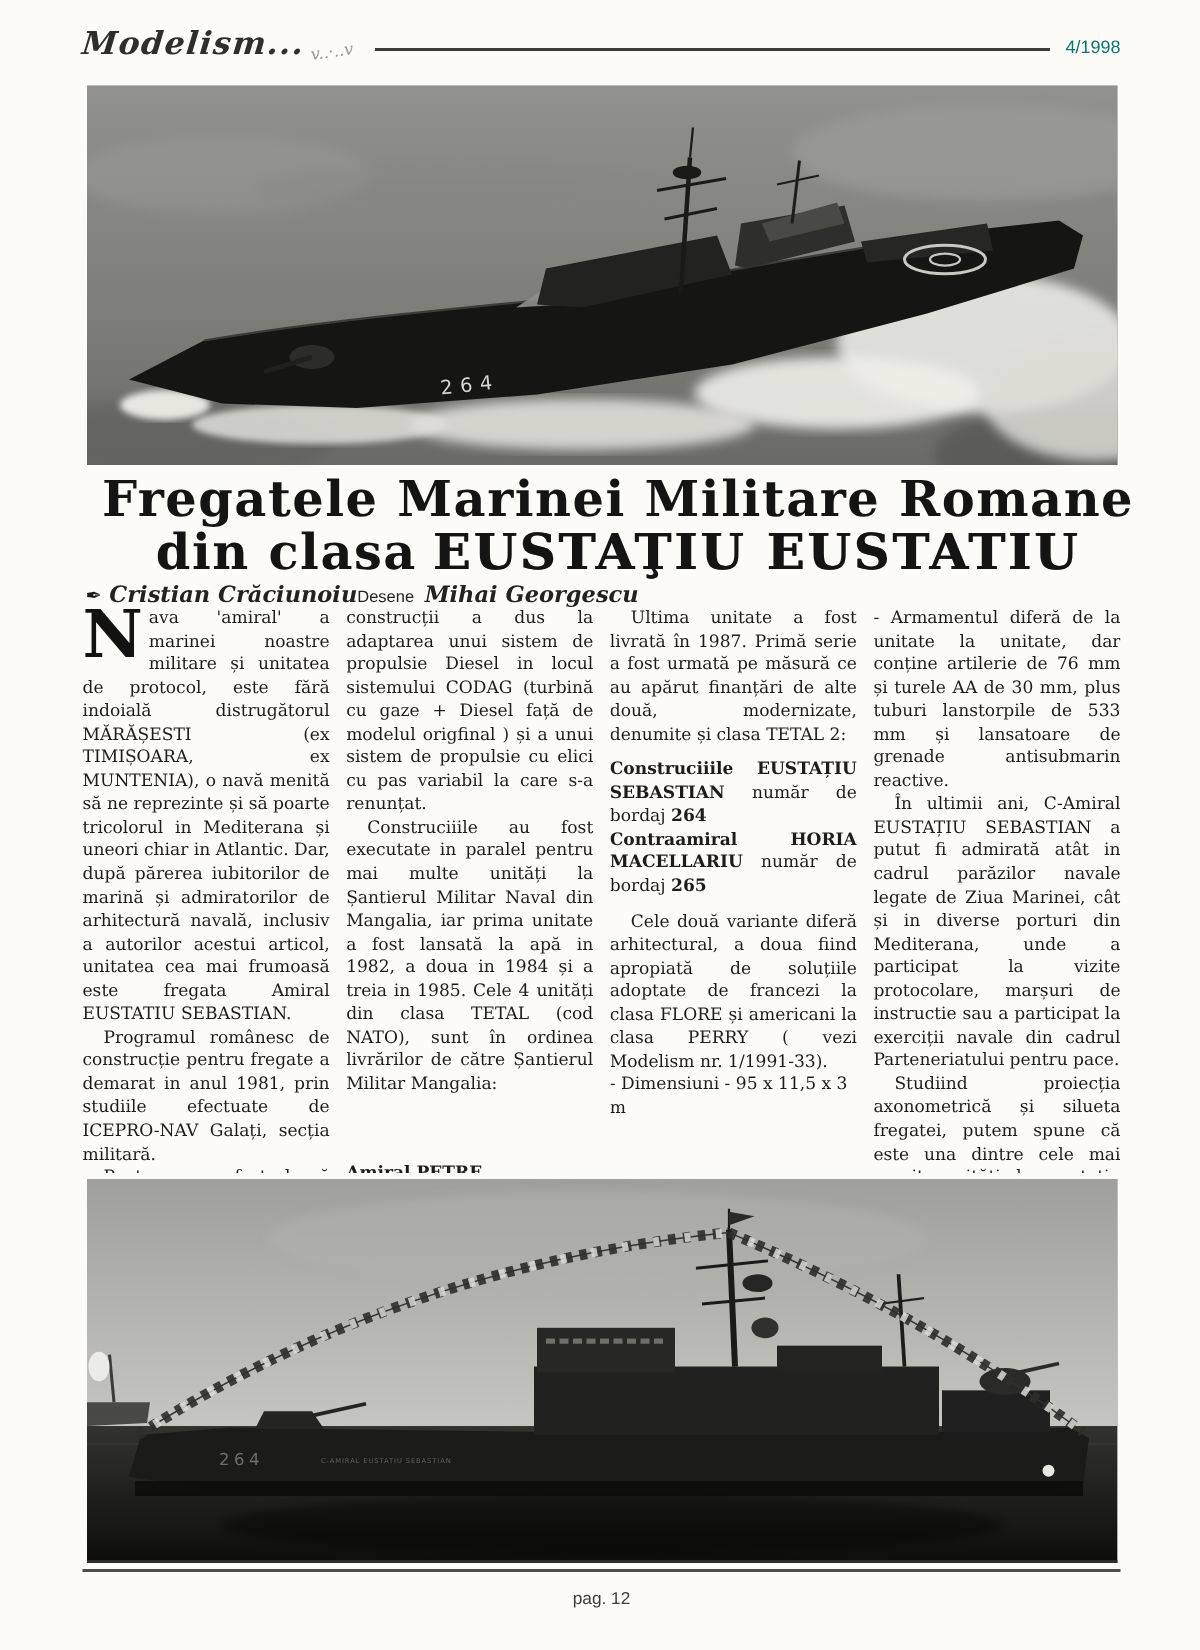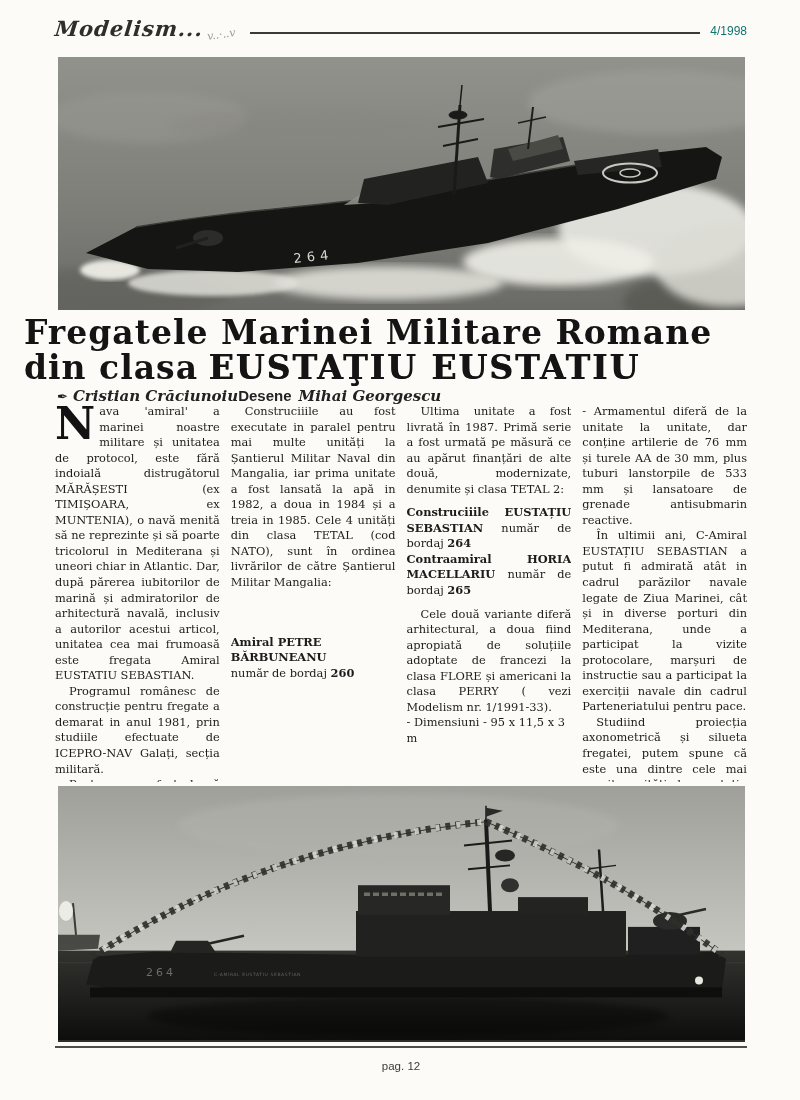--- a/index.html
+++ b/index.html
@@ -16,31 +16,31 @@
     font-size:21px; color:#2e2e2c; transform:skewX(-6deg); letter-spacing:1px; white-space:nowrap; }
   .logo-scribble { font-style:italic; color:#9a9a94; font-size:11px; margin-left:4px; transform:rotate(-8deg); }
   .header-rule { flex:1; border-bottom:2.5px solid #3a3a38; margin:0 10px 7px 14px; }
   .issue { font-family:"Liberation Sans", sans-serif; font-size:12px; color:#0f766e; padding-bottom:3px; }
   
   .photo { position:absolute; left:58px; width:687px; overflow:hidden; background:#888; }
   .photo svg { display:block; width:100%; height:100%; }
   .photo-top { top:57px; height:253px; }
   .photo-bottom { top:786px; height:256px; border-bottom:2px solid #2d2d2b; }
   
-  .title-block { position:absolute; top:315px; left:0; width:800px; line-height:35px;padding-left:24px; }
+  .title-block { position:absolute; top:315px; left:0; width:800px; text-align:center; line-height:35px;padding-left:24px; }
   .title-line1 { font-size:33px; font-weight:bold; letter-spacing:1px; color:#141414; }
   .title-line2 { font-size:33px; color:#141414; }
   .title-line2 .prefix { font-weight:bold; letter-spacing:1px; }
   .title-line2 .name { font-weight:bold; letter-spacing:2px; text-shadow:0.6px 0 0 #141414; }
   
   .byline { position:absolute; top:386px; left:57px; width:688px;
     display:flex; align-items:baseline; }
   .byline .script { font-style:italic; font-weight:bold; font-size:15px; color:#222; }
   .pen-ico { font-size:13px; margin-right:5px; }
-  .desene-label { font-family:"Liberation Sans", sans-serif; font-weight:bold; font-size:15px; margin-right:7px; color:#222; }
+  .desene-label { font-family:"Liberation Sans", sans-serif; font-weight:normal; font-size:11px; margin-right:7px; color:#222; }
   
   .columns { position:absolute; top:404px; left:55px; width:692px; height:378px;
     display:flex; gap:11px; }
   .col { flex:1; font-size:11.4px; line-height:15.55px; text-align:justify; overflow:hidden; color:#1c1c1c; }
   .para { margin:0; text-indent:14px; }
   .para.noindent { text-indent:0; }
   .dropcap { float:left; font-size:44px; line-height:34px; font-weight:bold; padding:3px 4px 0 0; color:#121212; }
   .ship-list { margin-top:15px; }
   .ship-entry { text-align:left;margin-top:44px; }
   .bold { font-weight:bold; }
@@ -145,20 +145,21 @@
 
   <div class="columns">
 
     <div class="col">
       <p class="para noindent"><span class="dropcap">N</span><span>ava 'amiral' a marinei noastre militare și unitatea de protocol, este fără indoială distrugătorul MĂRĂȘESTI (ex TIMIȘOARA, ex MUNTENIA), o navă menită să ne reprezinte și să poarte tricolorul in Mediterana și uneori chiar in Atlantic. Dar, după părerea iubitorilor de marină și admiratorilor de arhitectură navală, inclusiv a autorilor acestui articol, unitatea cea mai frumoasă este fregata Amiral EUSTATIU SEBASTIAN.</span></p>
       <p class="para">Programul românesc de construcție pentru fregate a demarat in anul 1981, prin studiile efectuate de ICEPRO-NAV Galați, secția militară.</p>
       <p class="para">Pentru corp a fost aleasă o soluție verificată, aceea de preluare a designului cocii clasei sovietice KONI, construite din 1976 special pentru export și aflată in dotare in circa 9 forțe navale pe atunci. Politica de integrare românească a intregii</p>
     </div>
 
     <div class="col">
+      <p class="para noindent">construcții a dus la adaptarea unui sistem de propulsie Diesel in locul sistemului CODAG (turbină cu gaze + Diesel față de modelul origfinal ) și a unui sistem de propulsie cu elici cu pas variabil la care s-a renunțat.</p>
       <p class="para">Construciiile au fost executate in paralel pentru mai multe unități la Șantierul Militar Naval din Mangalia, iar prima unitate a fost lansată la apă in 1982, a doua in 1984 și a treia in 1985. Cele 4 unități din clasa TETAL (cod NATO), sunt în ordinea livrărilor de către Șantierul Militar Mangalia:</p>
       <div class="ship-list">
         <div class="ship-entry">
           <div class="bold">Amiral PETRE BĂRBUNEANU</div>
           <div><span>număr de bordaj </span><span class="bold">260</span></div>
         </div>
 
       </div>
     </div>
 

